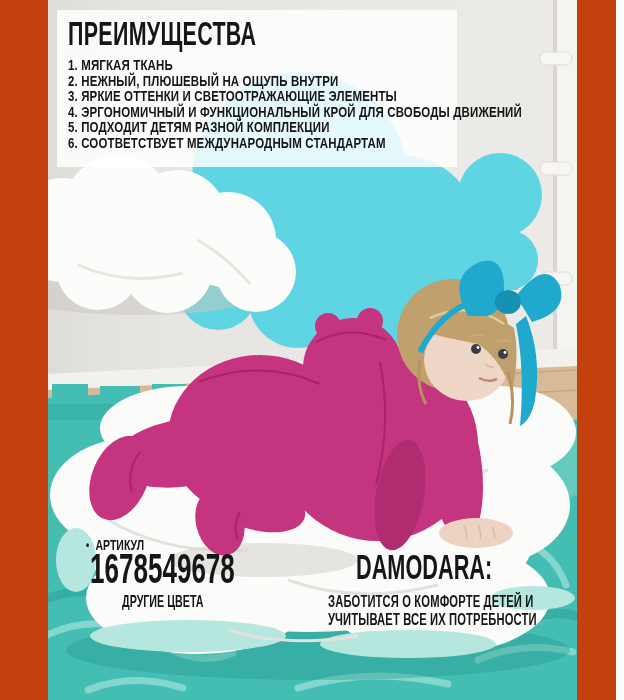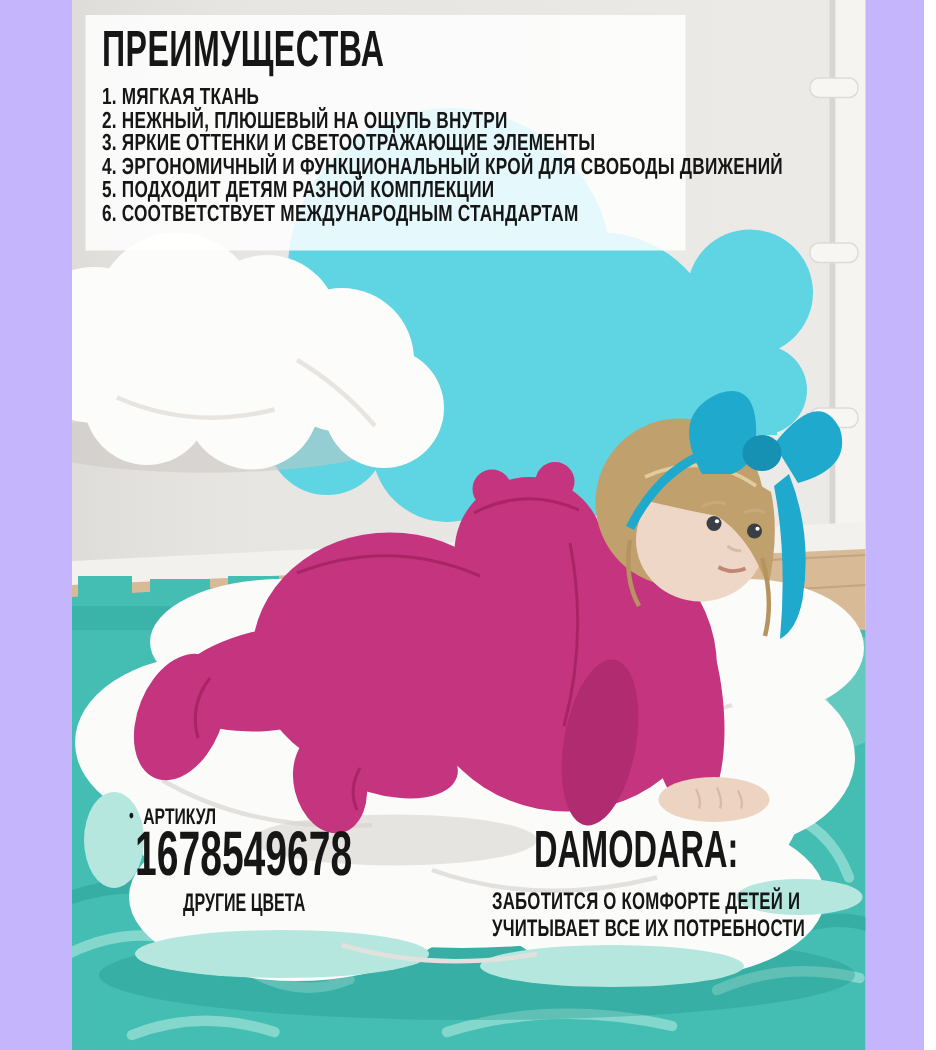--- a/index.html
+++ b/index.html
@@ -1,17 +1,17 @@
 <!DOCTYPE html>
 <html><head>
 <meta charset="utf-8">
 <style>
   html,body{margin:0;padding:0;}
   body{width:624px;height:700px;background:#ffffff;font-family:"Liberation Sans","DejaVu Sans",sans-serif;}
-  #card{position:relative;width:616px;height:700px;background:#c4b5fd;overflow:hidden;}
+  #card{position:relative;width:616px;height:700px;background:#c2410c;overflow:hidden;}
   #photo{position:absolute;left:48px;top:0;width:529px;height:700px;}
   #photo svg{display:block;}
   .panel{position:absolute;left:57px;top:10px;width:400px;height:157px;background:rgba(255,255,255,0.84);}
   .txt{position:absolute;font-weight:bold;color:#161616;white-space:nowrap;transform-origin:0 0;line-height:1;}
   .title{left:68px;top:16px;font-size:34px;transform:scaleX(0.63);letter-spacing:0.5px;}
   .list{left:68px;top:57px;font-size:15.5px;transform:scaleX(0.74);}
   .list .li{line-height:15.5px;letter-spacing:0.2px;}
   .sku-row{left:86px;top:537px;font-size:15px;transform:scaleX(0.70);}
   .sku-row .dot{display:inline-block;margin-right:9px;font-size:13px;vertical-align:1px;}
   .sku-num{left:90px;top:548px;font-size:42px;transform:scaleX(0.62);}

